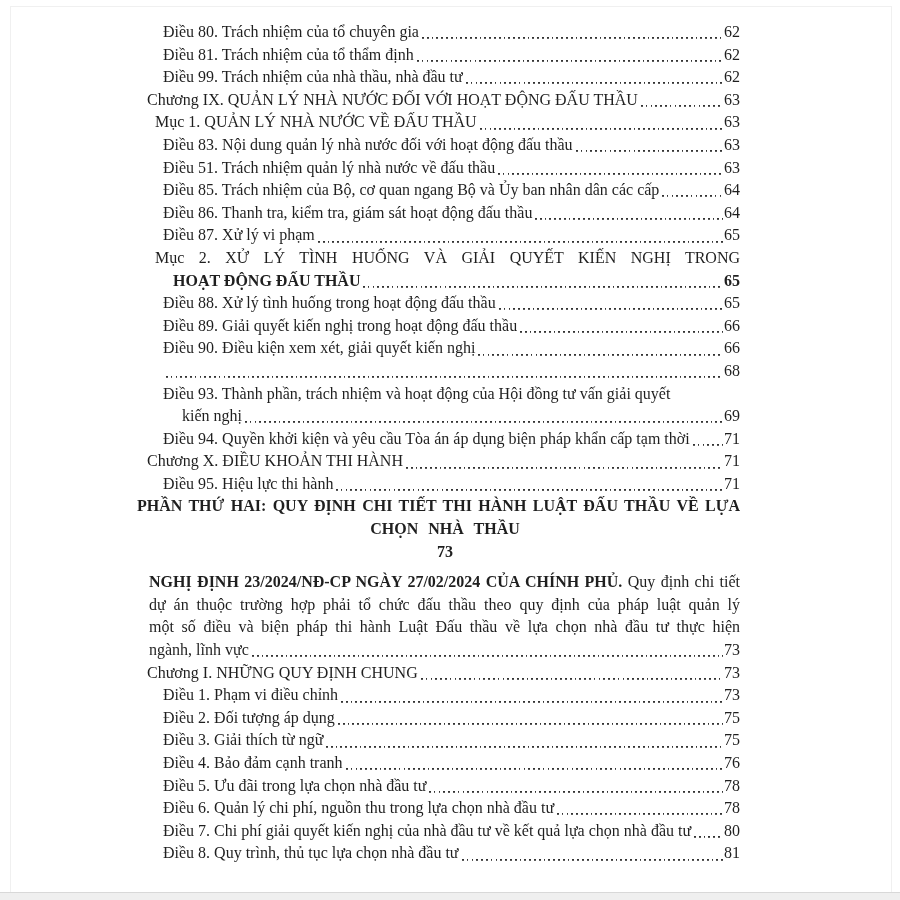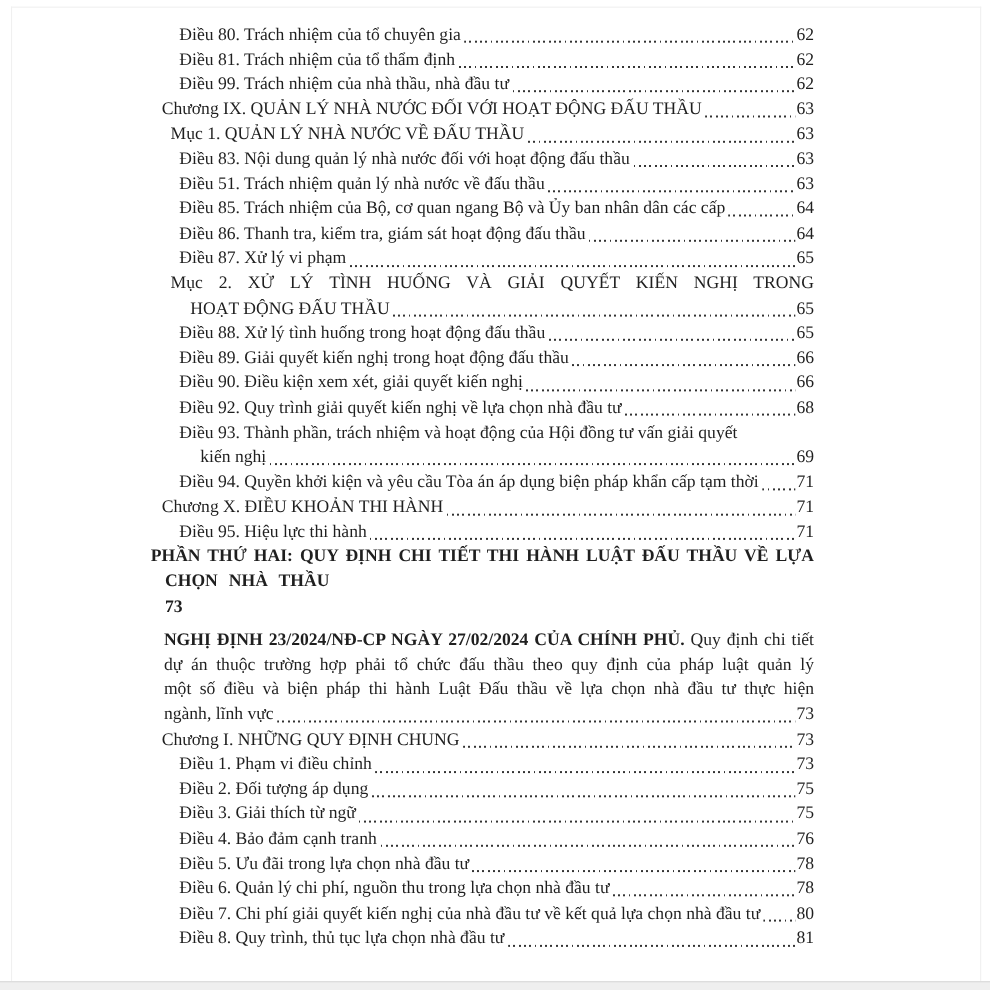--- a/index.html
+++ b/index.html
@@ -30,21 +30,21 @@
   .toc {
     position: absolute;
     left: 137px; top: 21px;
     width: 603px;
   }
   .line {
     font-size: 16px;
     line-height: 22.6px;
     color: #1f1f1f;
   }
-  .row { display: flex; align-items: flex-start; }
+  .row { display: flex; align-items: center; }
   .row .t { white-space: nowrap; }
   .leader {
     flex: 1 1 auto;
     min-width: 6px;
     margin-left: 3px;
     margin-right: 1px;
     align-self: stretch;
     background-image: repeating-linear-gradient(90deg, #333 0 1.7px, transparent 1.7px 4.8px);
     background-size: 100% 1.8px;
     background-repeat: no-repeat;
@@ -55,21 +55,21 @@
   .j { text-align: justify; text-align-last: justify; }
   .b { font-weight: bold; }
   .ws { word-spacing: 6px; }
   .gap { margin-top: 8px; }
   .i-phan     { padding-left: 0; }
   .i-chuong   { padding-left: 10px; }
   .i-para     { padding-left: 12px; }
   .i-phancont { padding-left: 13px; flex-direction: column; }
   .i-muc      { padding-left: 18px; }
   .i-dieu     { padding-left: 26px; }
-  .i-cont     { padding-left: 36px; }
+  .i-cont     { padding-left: 36px; font-weight: bold; }
   .i-cont2    { padding-left: 45px; }
 </style>
 </head>
 <body>
 
 <div class="page">
   <div class="page-edge"></div>
   <div class="toc">
       <div class="line i-dieu row">
         <span class="t">Điều 80. Trách nhiệm của tổ chuyên gia</span>
@@ -136,21 +136,20 @@
         <span class="t">Điều 89. Giải quyết kiến nghị trong hoạt động đấu thầu</span>
         <span class="leader"></span>
         <span class="num">66</span>
       </div>
       <div class="line i-dieu row">
         <span class="t">Điều 90. Điều kiện xem xét, giải quyết kiến nghị</span>
         <span class="leader"></span>
         <span class="num">66</span>
       </div>
       <div class="line i-dieu row">
-        <span class="t">Điều 92. Quy trình giải quyết kiến nghị về lựa chọn nhà đầu tư</span>
         <span class="leader"></span>
         <span class="num">68</span>
       </div>
       <div class="line i-dieu"><span class="t">Điều 93. Thành phần, trách nhiệm và hoạt động của Hội đồng tư vấn giải quyết</span></div>
       <div class="line i-cont2 row">
         <span class="t">kiến nghị</span>
         <span class="leader"></span>
         <span class="num">69</span>
       </div>
       <div class="line i-dieu row">

